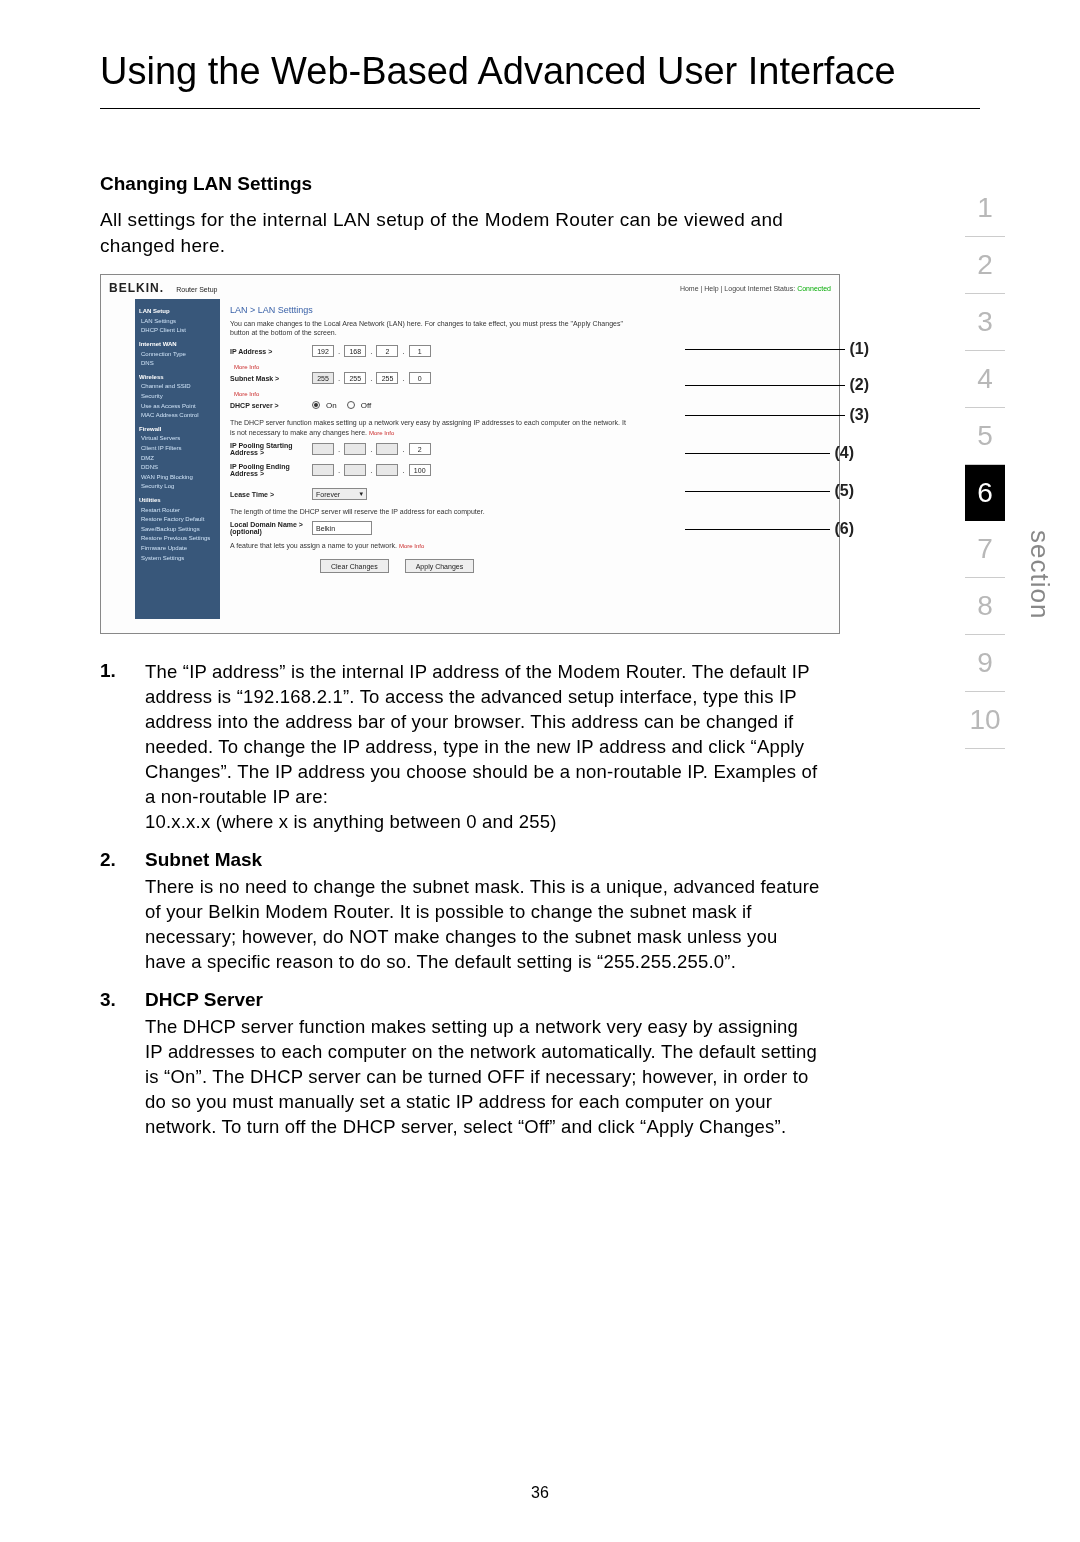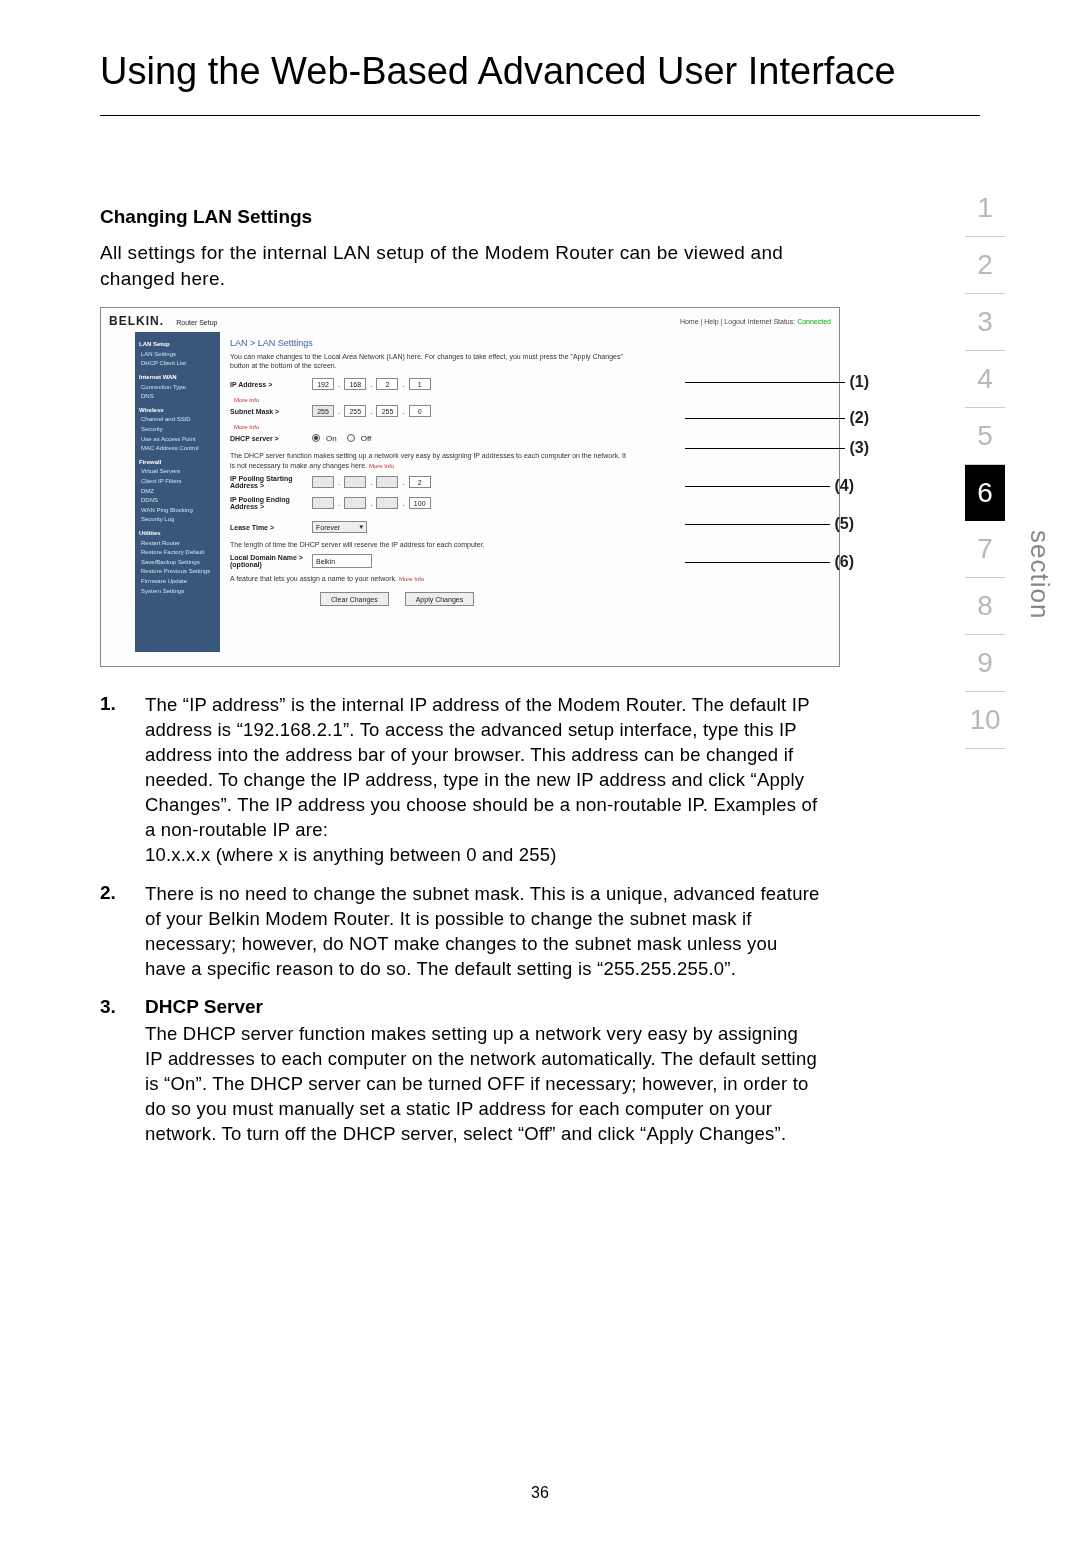--- a/index.html
+++ b/index.html
@@ -11,22 +11,22 @@
     color: #000;
     position: relative;
   }
   .page {
     padding: 50px 100px 0 100px;
   }
   .page-title {
     font-size: 38px;
     font-weight: normal;
     border-bottom: 1px solid #000;
-    padding-bottom: 22px;
-    margin-bottom: 90px;
+    padding-bottom: 15px;
+    margin-bottom: 64px;
   }
   .content {
     width: 720px;
   }
   .subheading {
     font-weight: bold;
     font-size: 19px;
     margin-bottom: 12px;
   }
   .intro-p {
@@ -324,20 +324,21 @@
       <div class="li">
         <div class="li-num">1.</div>
         <div class="li-body">
           <div class="li-p">The “IP address” is the internal IP address of the Modem Router. The default IP address is “192.168.2.1”. To access the advanced setup interface, type this IP address into the address bar of your browser. This address can be changed if needed. To change the IP address, type in the new IP address and click “Apply Changes”. The IP address you choose should be a non-routable IP. Examples of a non-routable IP are:</div>
           <div class="li-p">10.x.x.x (where x is anything between 0 and 255)</div>
         </div>
       </div>
       <div class="li">
         <div class="li-num">2.</div>
         <div class="li-body">
+          <div class="li-title">Subnet Mask</div>
           <div class="li-p">There is no need to change the subnet mask. This is a unique, advanced feature of your Belkin Modem Router. It is possible to change the subnet mask if necessary; however, do NOT make changes to the subnet mask unless you have a specific reason to do so. The default setting is “255.255.255.0”.</div>
         </div>
       </div>
       <div class="li">
         <div class="li-num">3.</div>
         <div class="li-body">
           <div class="li-title">DHCP Server</div>
           <div class="li-p">The DHCP server function makes setting up a network very easy by assigning IP addresses to each computer on the network automatically. The default setting is “On”. The DHCP server can be turned OFF if necessary; however, in order to do so you must manually set a static IP address for each computer on your network. To turn off the DHCP server, select “Off” and click “Apply Changes”.</div>
         </div>
       </div>

